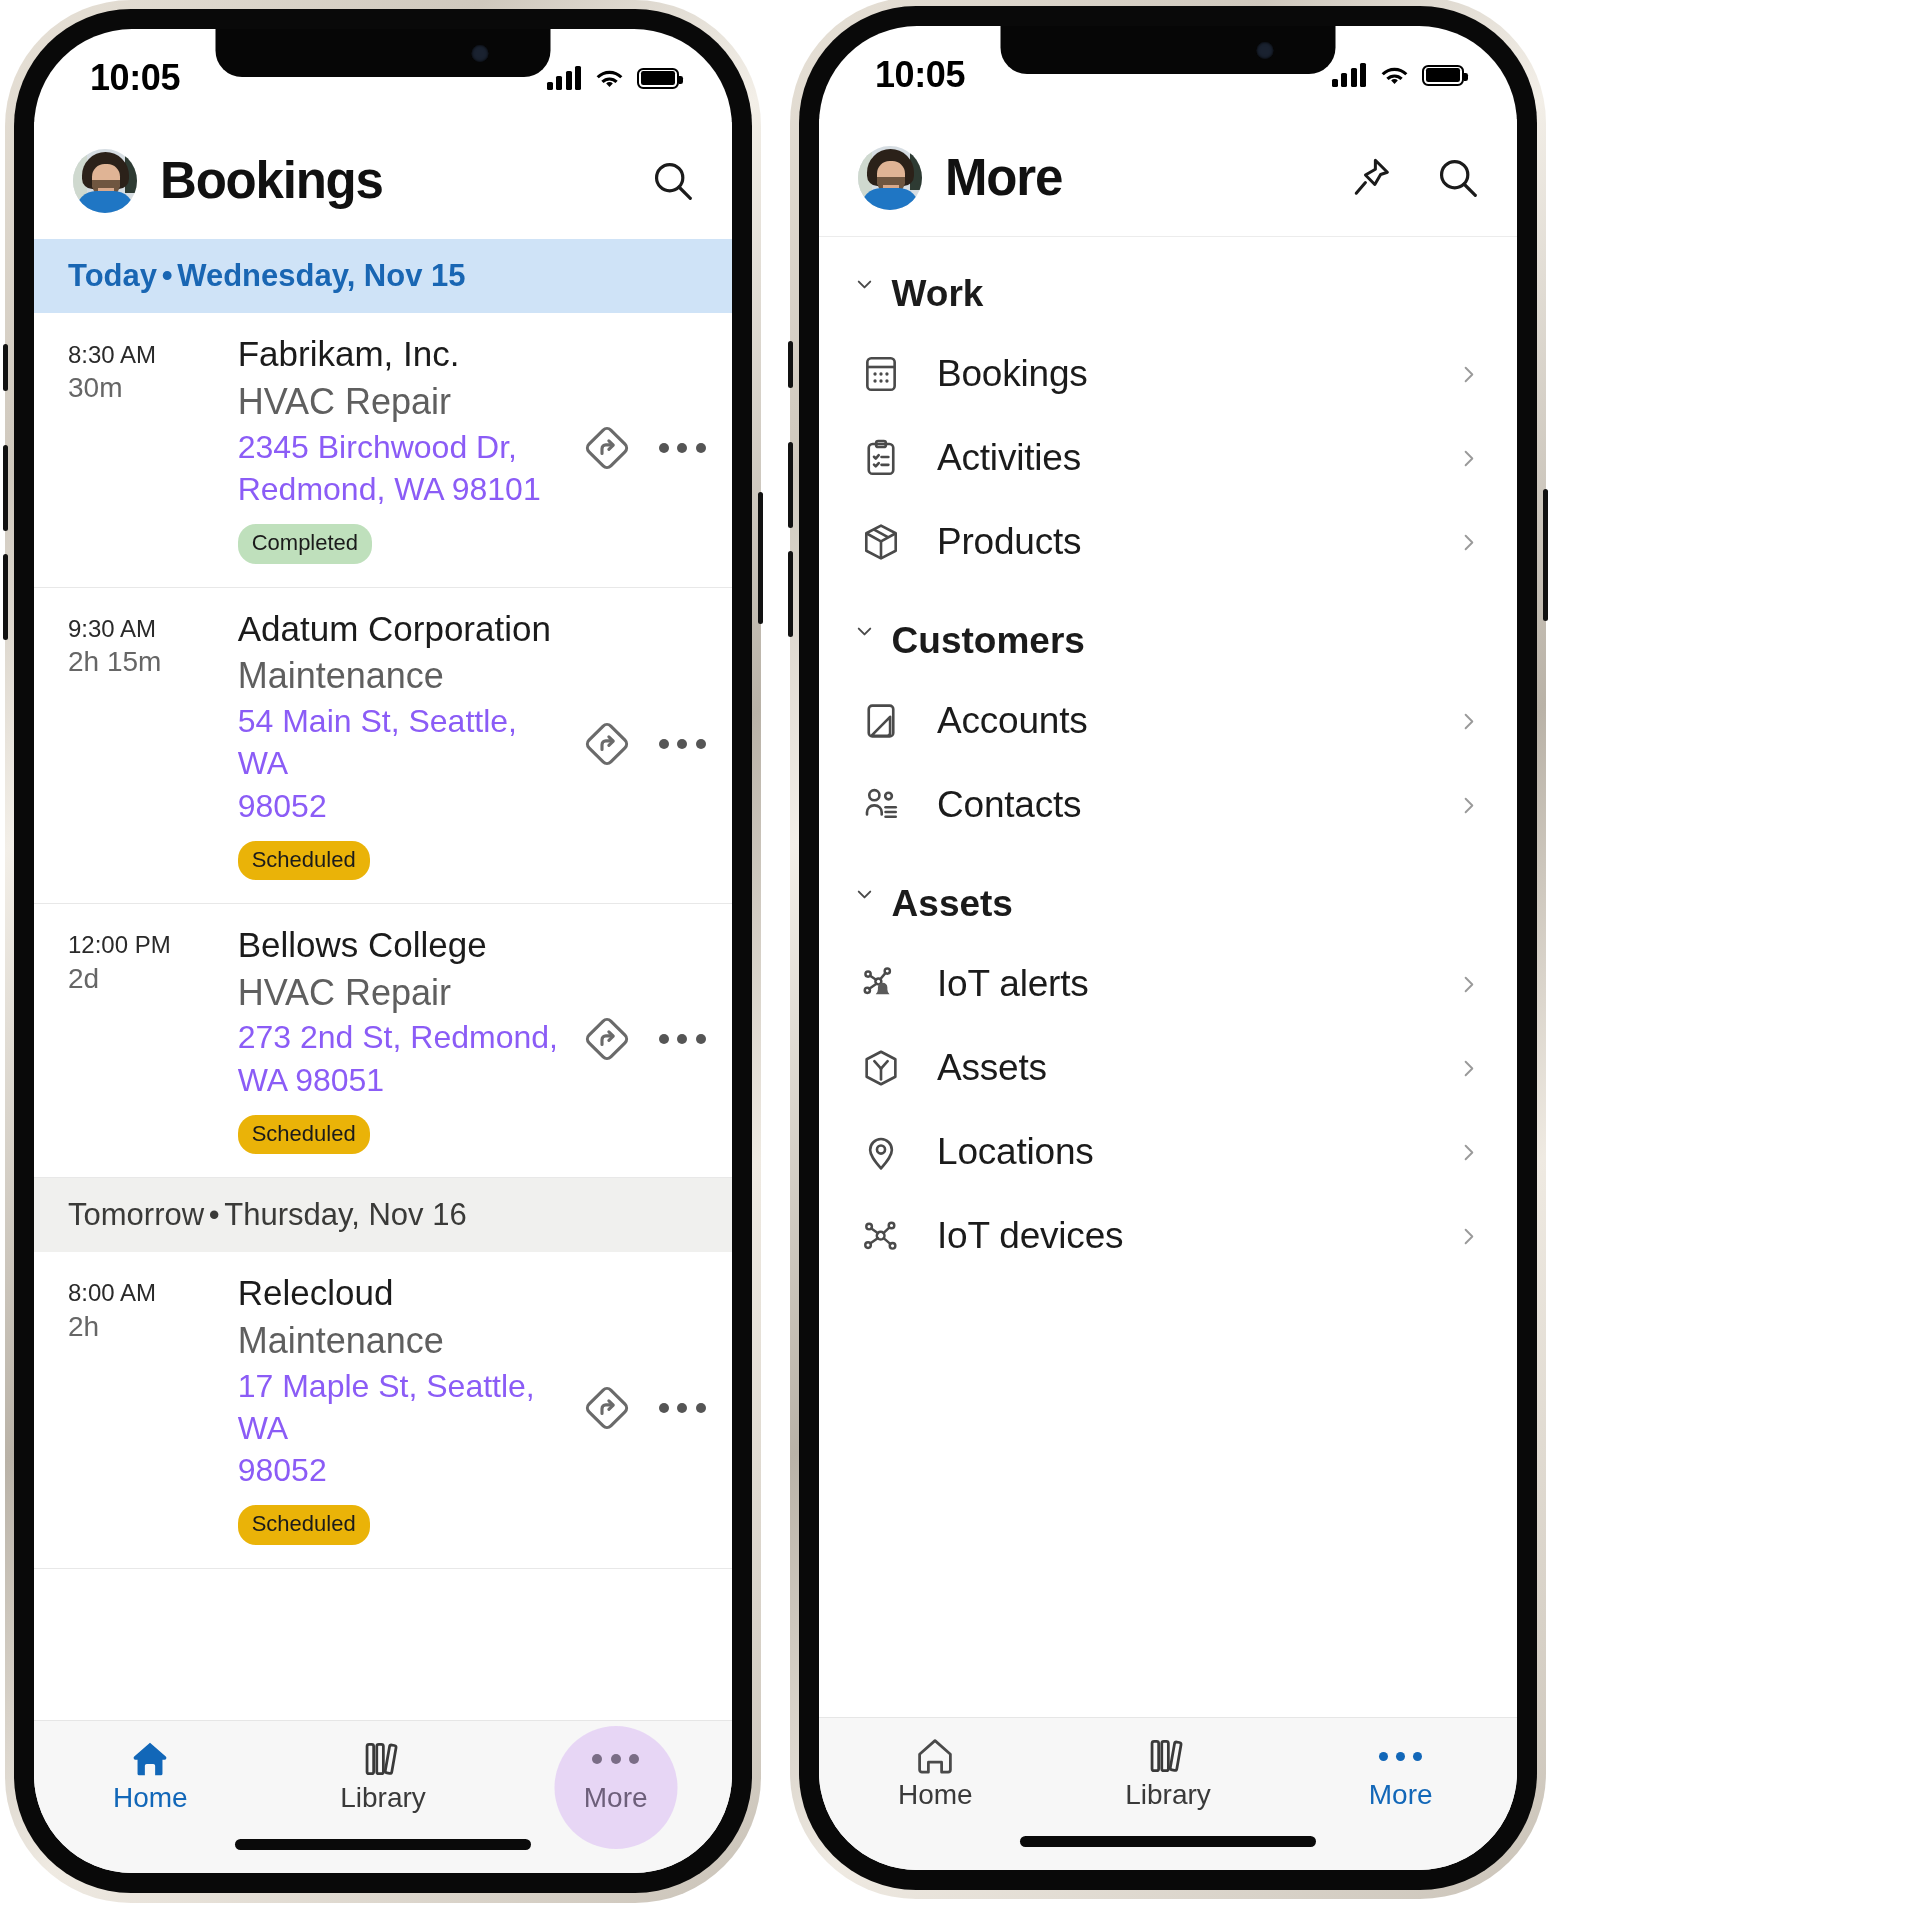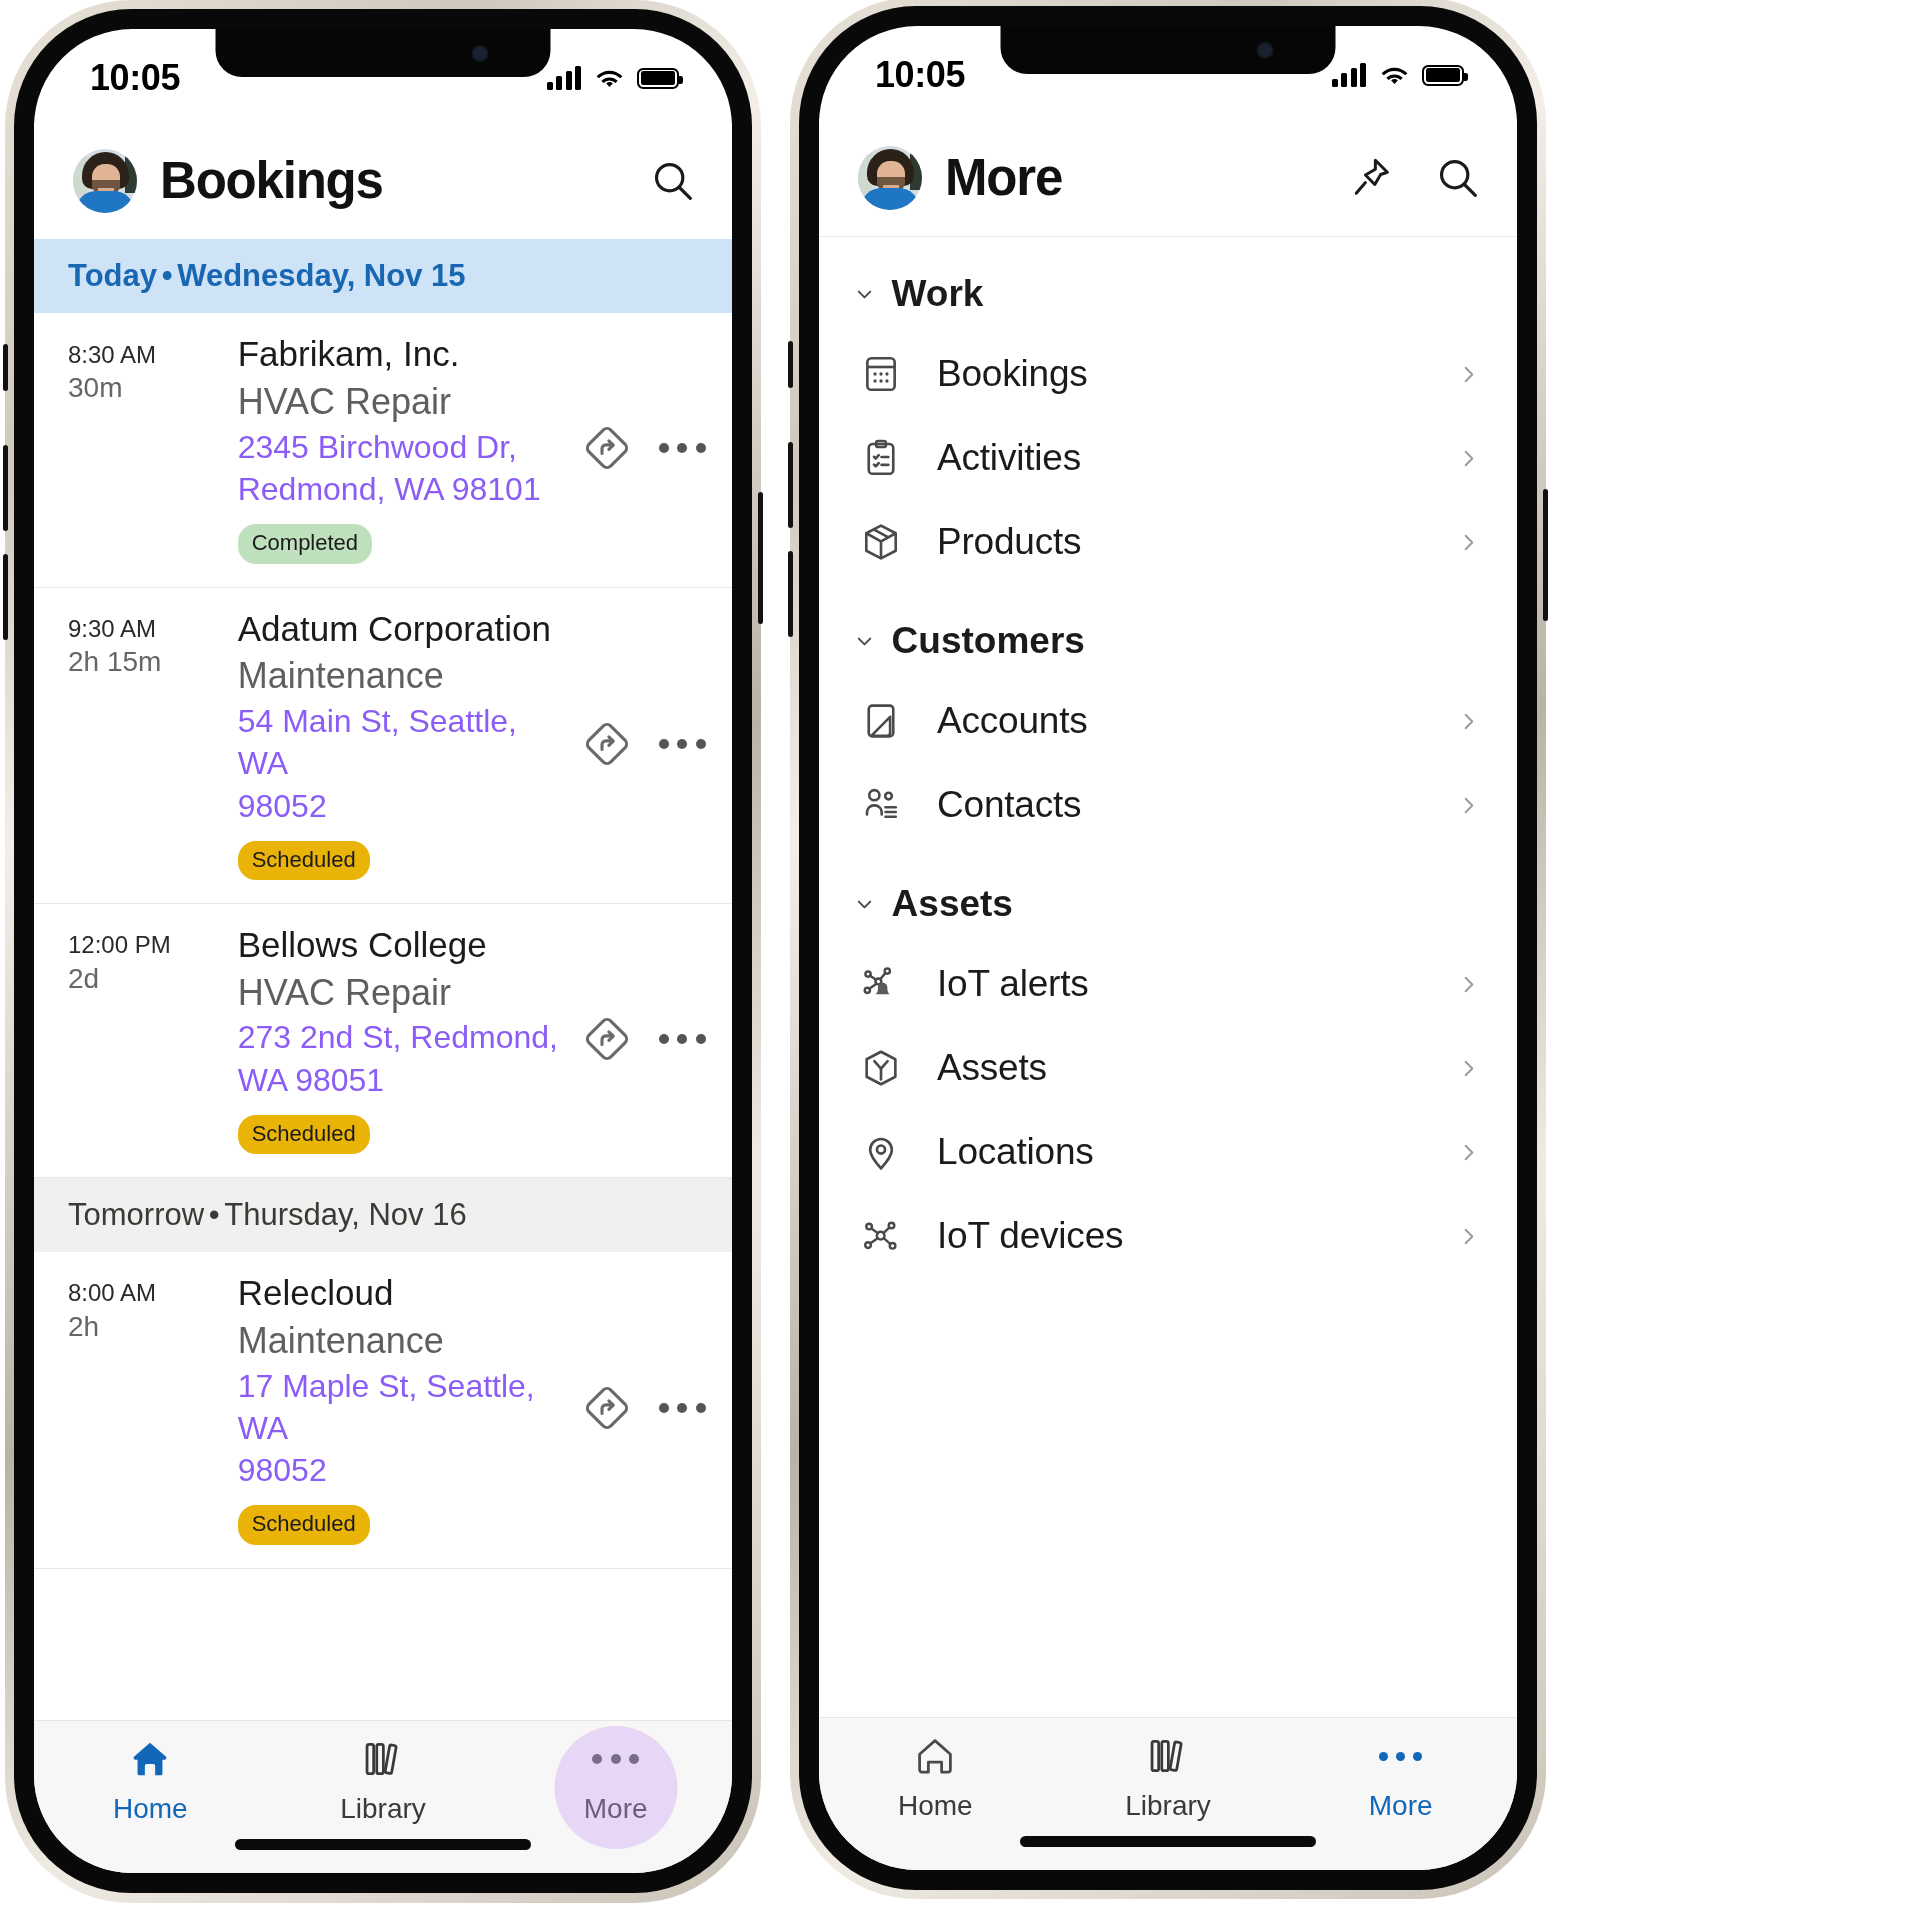--- a/index.html
+++ b/index.html
@@ -235,21 +235,21 @@
     gap: 26.5px;
     align-self: center;
     padding-right: 3.1px;
   }
   .dots3 { display:flex; gap: 8.6px; align-items:center; }
   .dots3 i { width: 10px; height: 10px; border-radius:50%; background:#555; display:block; }
 
   
   .more-scroll { flex: 1 1 auto; overflow: hidden; background: #fff; border-top: 1.6px solid #ececec; }
   .group-header {
-    display:flex; align-items:center; gap: 15.6px;
+    display:flex; gap: 15.6px;
     padding: 36px 0 17px 34px;
     font-size: 37px; font-weight: 700; color: #1b1b1b;
   }
   .menu-item {
     display: flex;
     align-items: center;
     padding: 20px 37px 20px 40px;
     gap: 34px;
   }
   .menu-icon { width: 44px; height: 44px; flex: 0 0 auto; display:flex; align-items:center; justify-content:center;}
@@ -266,21 +266,20 @@
     display: flex;
     align-items: flex-start;
     padding-top: 15.6px;
     z-index: 20;
   }
   .tab {
     flex: 1 1 0;
     display: flex;
     flex-direction: column;
     align-items: center;
-    gap: 11px;
     position: relative;
   }
   .tab-icon { height: 45px; display:flex; align-items:center; justify-content:center; }
   .tab-label { font-size: 28px; color: #3a3a3a; }
   .tab.active .tab-label { color: #1267b8; }
   .tab-highlight {
     position: absolute;
     width: 123px; height: 123px;
     border-radius: 50%;
     background: #e3cdf5;

